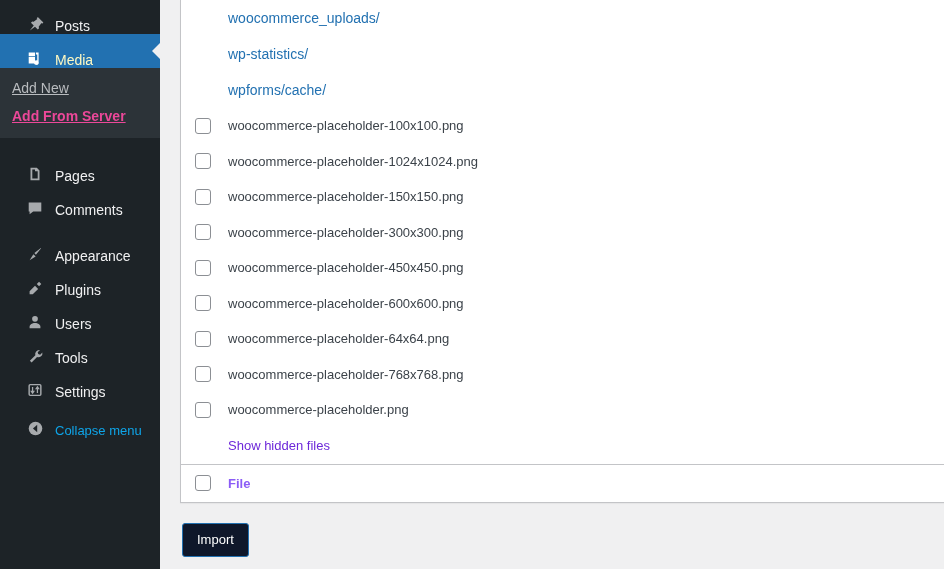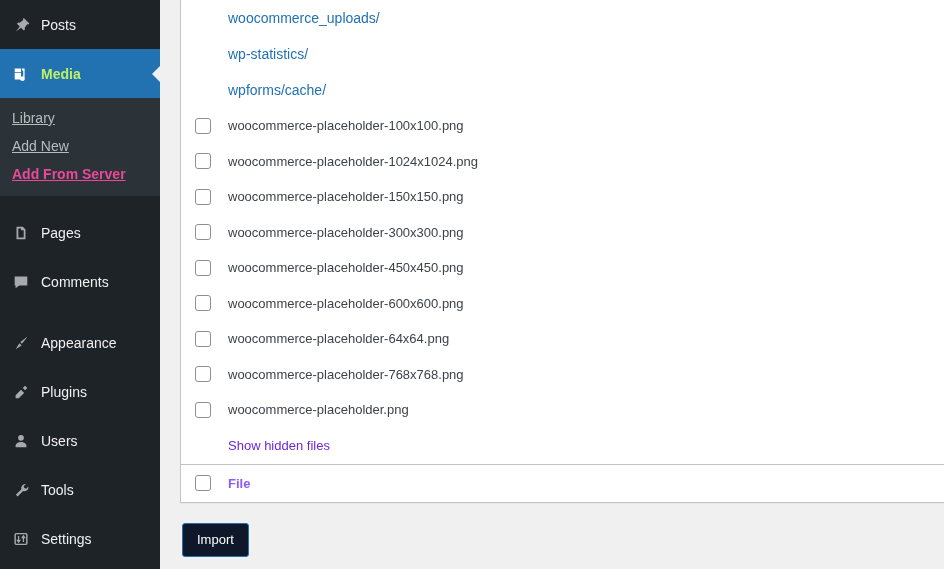--- a/index.html
+++ b/index.html
@@ -30,45 +30,45 @@
     min-width: 160px;
     height: 569px;
     background: #1d2327;
     position: relative;
     overflow: hidden;
   }
 
   .menu-item {
     position: relative;
     display: flex;
-    align-items: center;
-    height: 49px;
-    padding-left: 10px;
+    align-items: flex-end;
+    height: 34px;
+    padding-left: 24px;
     color: #f0f0f1;
     font-size: 14px;
     white-space: nowrap;
   }
 
   .menu-item .mi-icon {
     width: 22px;
     min-width: 22px;
     height: 20px;
     display: flex;
     align-items: center;
     justify-content: center;
     margin-right: 9px;
     color: #a7aaad;
   }
 
   .menu-item .mi-icon svg { display: block; }
 
   .menu-item.current {
     background: #2271b1;
-    color: #bef264;
-    font-weight: 700;
+    color: #fef9c3;
+    font-weight: 400;
   }
   .menu-item.current .mi-icon { color: #fff; }
 
   
   .menu-item.current .notch {
     position: absolute;
     right: 0;
     top: 50%;
     transform: translateY(-50%);
     width: 0;
@@ -223,21 +223,20 @@
         <svg width="18" height="18" viewBox="0 0 20 20" fill="currentColor">
           <path d="M3 4h7v4H3V4zm0 5h7v7H3V9zm8-5h3v11a2.5 2.5 0 1 1-1.5-2.29V6H11V4z"></path>
           <circle cx="12" cy="15.5" r="2"></circle>
         </svg>
       </span>
       <span>Media</span>
       <span class="notch"></span>
     </div>
 
     <div id="submenu">
-      <a class="submenu-item" href="#">Library</a>
       <a class="submenu-item" href="#">Add New</a>
       <a class="submenu-item current" href="#">Add From Server</a>
     </div>
 
     <div class="menu-gap"></div>
 
     <div class="menu-item">
       <span class="mi-icon">
         <svg width="18" height="18" viewBox="0 0 20 20" fill="currentColor">
           <path d="M5 3h7l3 3v11H5V3zm2 2v10h6V7h-3V5H7z"></path>

